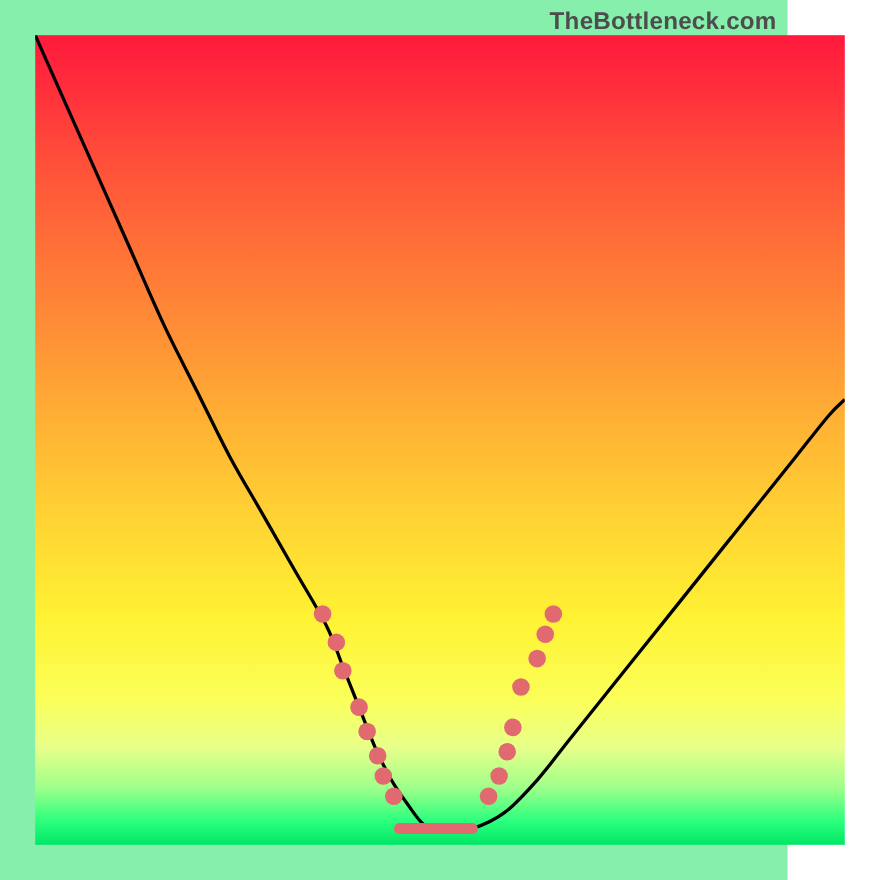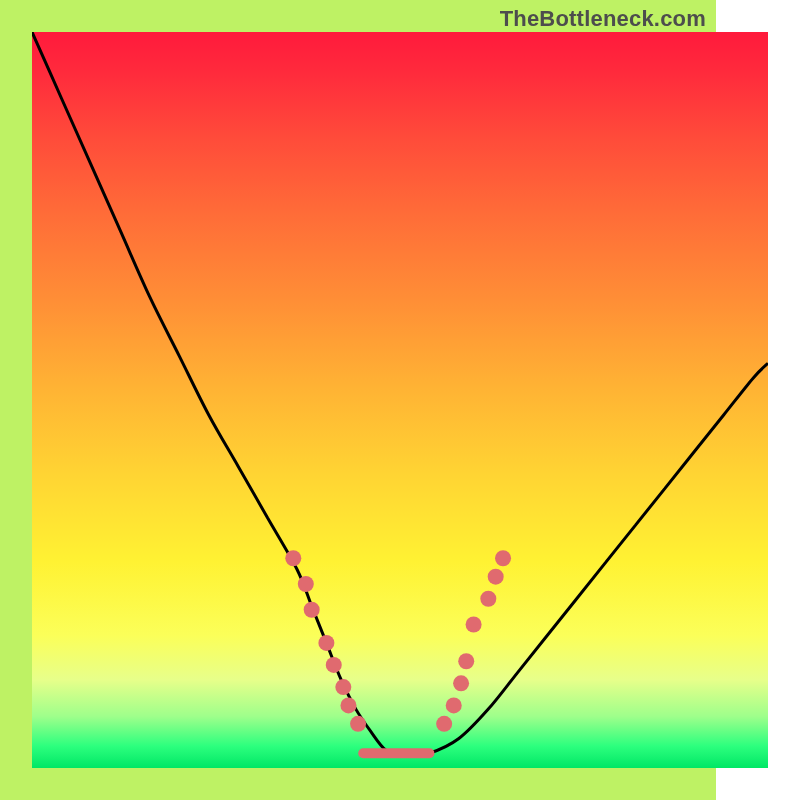--- a/index.html
+++ b/index.html
@@ -1,16 +1,16 @@
 <!DOCTYPE html>
 <html><head>
 <meta charset="utf-8">
 <style>
 html,body{margin:0;padding:0;width:800px;height:800px;overflow:hidden;font-family:Arial,Helvetica,sans-serif}
-.stage{position:relative;width:716px;height:800px;background:#bef264}
+.stage{position:relative;width:716px;height:800px;background:#86efac}
 .plot{position:absolute;left:32px;top:32px;width:736px;height:736px}
 .grad{position:absolute;inset:0;background:linear-gradient(to bottom,
  #ff1a3c 0%,
  #ff2c3c 6%,
  #ff4a3a 14%,
  #ff6a38 24%,
  #ff8d36 36%,
  #ffb234 48%,
  #ffd433 60%,
  #fff233 72%,

